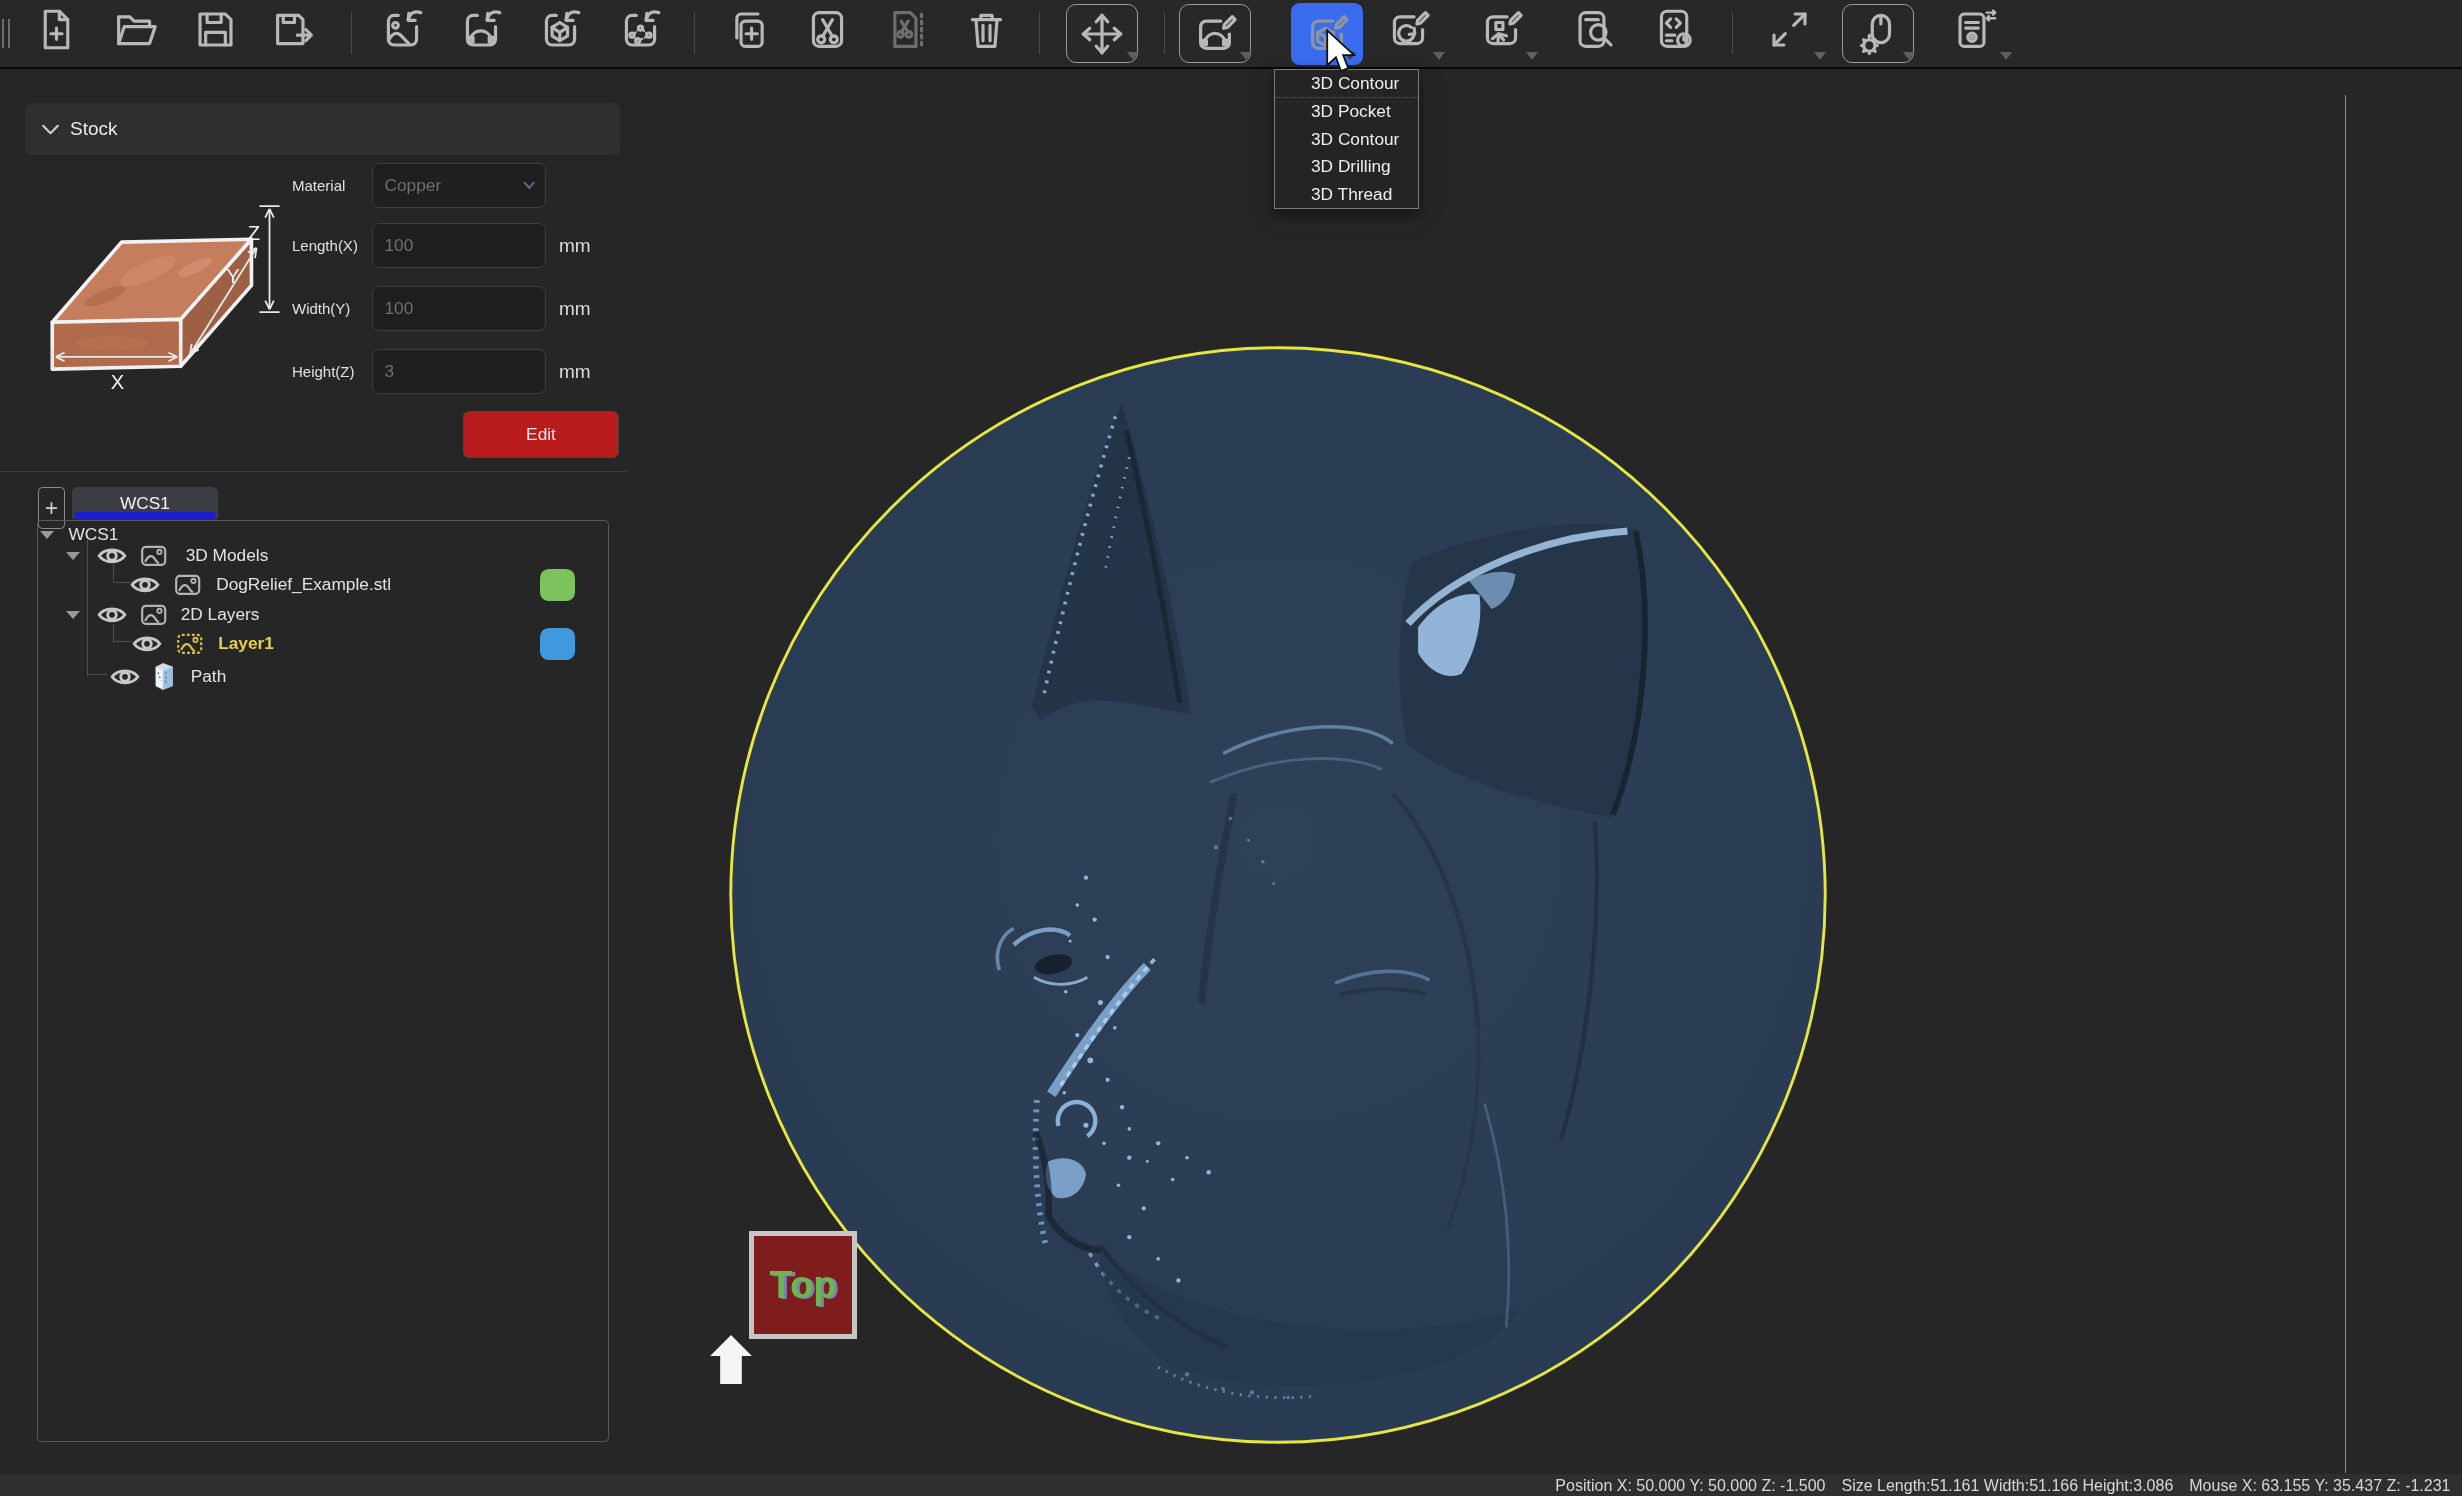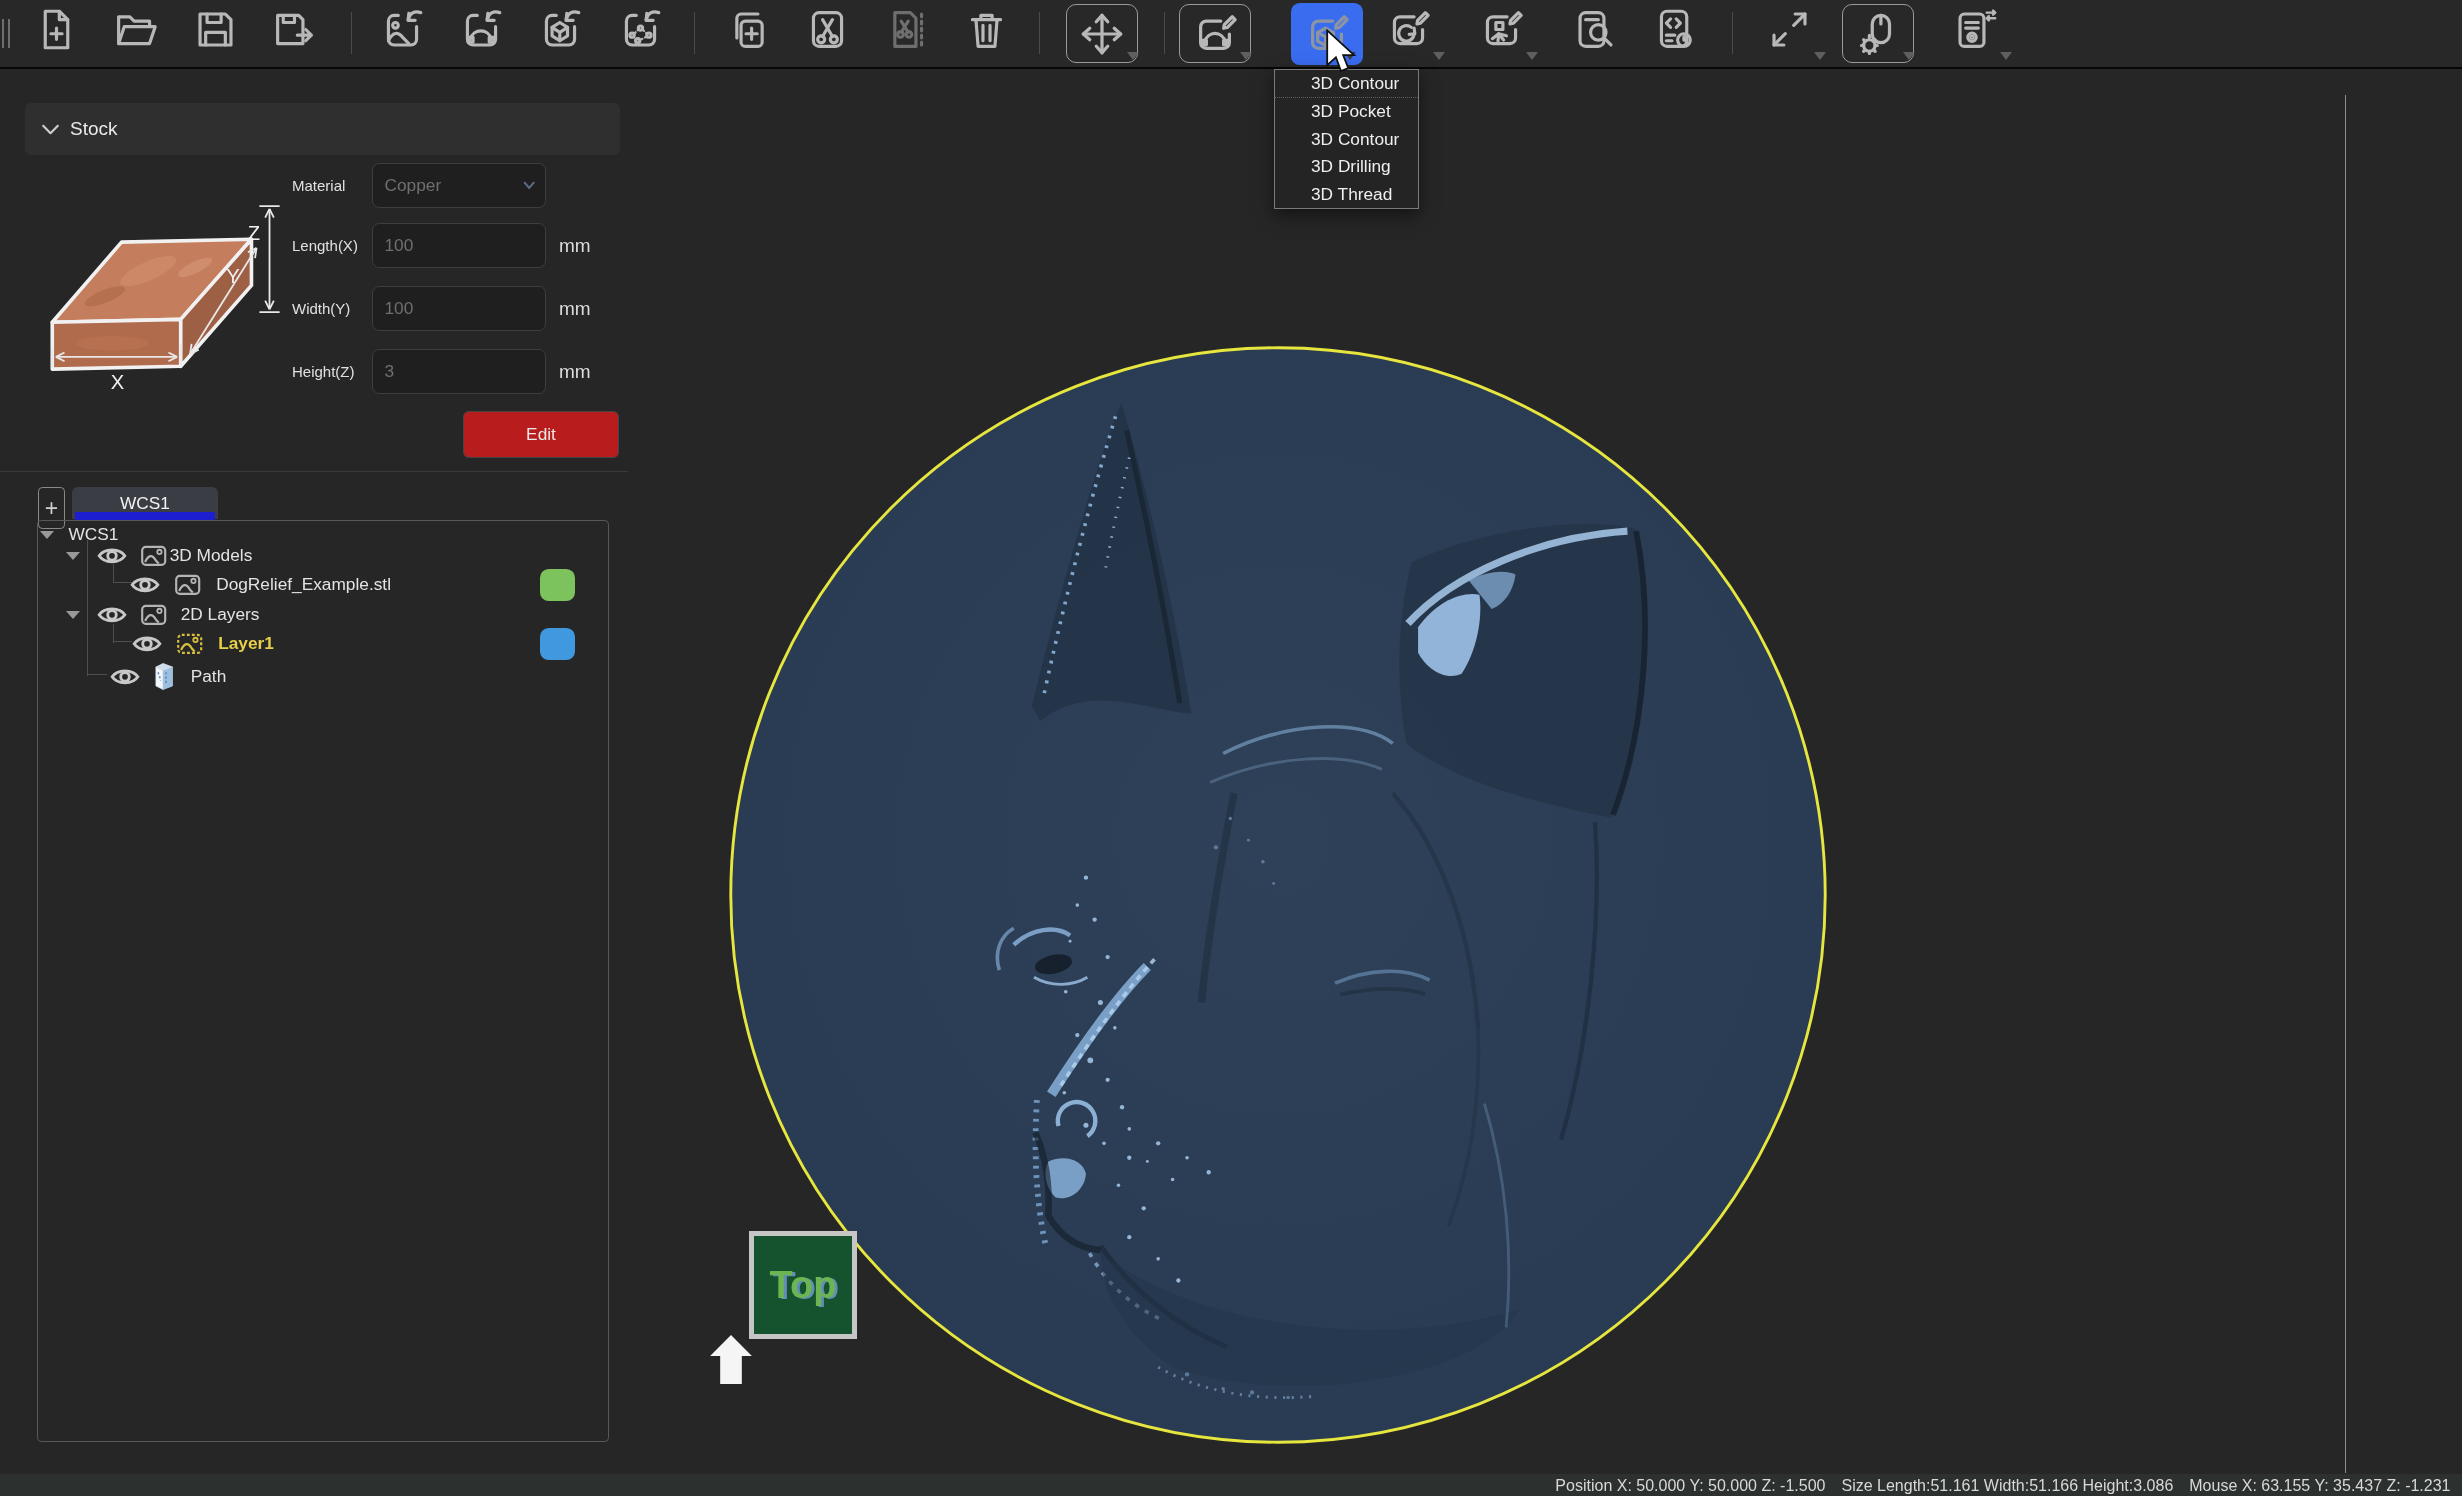--- a/index.html
+++ b/index.html
@@ -43,21 +43,21 @@
        color:#f2f2f2;font-size:17.3px;display:flex;align-items:center;justify-content:center;}
   .tabbar{left:75px;top:512px;width:140px;height:8px;background:#1d1ecf;}
   .treepanel{left:37px;top:520px;width:572px;height:922px;border:1.4px solid #585858;border-radius:4.3px;box-sizing:border-box;}
   .trow{height:29px;display:flex;align-items:center;font-size:17.3px;color:#e3e3e3;white-space:nowrap;}
   .tri-d{width:0;height:0;border-left:7.2px solid transparent;border-right:7.2px solid transparent;border-top:8.7px solid #999;}
   .eye{width:30px;height:21.7px;}
   .swatch{width:35px;height:32px;border-radius:8.7px;}
   .conn{background:#4f4f4f;}
   .lbl-sel{color:#e5cf4b;font-weight:bold;}
   
-  .viewcube{left:749px;top:1231px;width:108px;height:108px;background:#14532d;border:5px solid #c6c6c6;
+  .viewcube{left:749px;top:1231px;width:108px;height:108px;background:#7f1d1d;border:5px solid #c6c6c6;
        box-sizing:border-box;display:flex;align-items:center;justify-content:center;
        font-size:38px;font-weight:bold;color:#6cb553;text-shadow:2.9px 0.7px 0 rgba(120,155,220,.8);}
   .vline{left:2345px;top:95px;width:1.4px;height:1378px;background:#8d8d8d;}
   
   .statusbar{left:0;top:1474px;width:2462px;height:23px;background:#2c312f;display:flex;justify-content:flex-end;
        align-items:center;gap:16px;padding-right:11.5px;box-sizing:border-box;font-size:16px;color:#d8d8d8;white-space:nowrap;}
 </style>
 </head>
 <body>
 
@@ -362,21 +362,21 @@
     <span class="tri-d"></span>
     <svg class="eye" style="margin-left:17.3px" viewBox="0 0 42 30">
         <path d="M3 15C10 4 32 4 39 15C32 26 10 26 3 15Z" fill="none" stroke="#c8c8c8" stroke-width="4"></path>
         <circle cx="21" cy="15" r="6" fill="none" stroke="#c8c8c8" stroke-width="4"></circle>
       </svg>
     <svg style="margin-left:13px" width="27.4" height="23" viewBox="0 0 38 32">
         <rect x="3" y="4" width="32" height="25" rx="5" fill="none" stroke="#b4b4b4" stroke-width="3"></rect>
         <circle cx="27" cy="11" r="3" fill="none" stroke="#b4b4b4" stroke-width="2.5"></circle>
         <path d="M7 25c5-10 10-11 15-2l4 4" fill="none" stroke="#b4b4b4" stroke-width="3"></path>
       </svg>
-    <span style="margin-left:2px">3D Models</span>
+    <span style="margin-left:18px">3D Models</span>
   </div>
 
   <div class="abs trow" style="left:130px;top:570px">
     <svg class="eye" viewBox="0 0 42 30">
         <path d="M3 15C10 4 32 4 39 15C32 26 10 26 3 15Z" fill="none" stroke="#c8c8c8" stroke-width="4"></path>
         <circle cx="21" cy="15" r="6" fill="none" stroke="#c8c8c8" stroke-width="4"></circle>
       </svg>
     <svg style="margin-left:14.4px" width="27.4" height="23" viewBox="0 0 38 32">
         <rect x="3" y="4" width="32" height="25" rx="5" fill="none" stroke="#b4b4b4" stroke-width="3"></rect>
         <circle cx="27" cy="11" r="3" fill="none" stroke="#b4b4b4" stroke-width="2.5"></circle>

